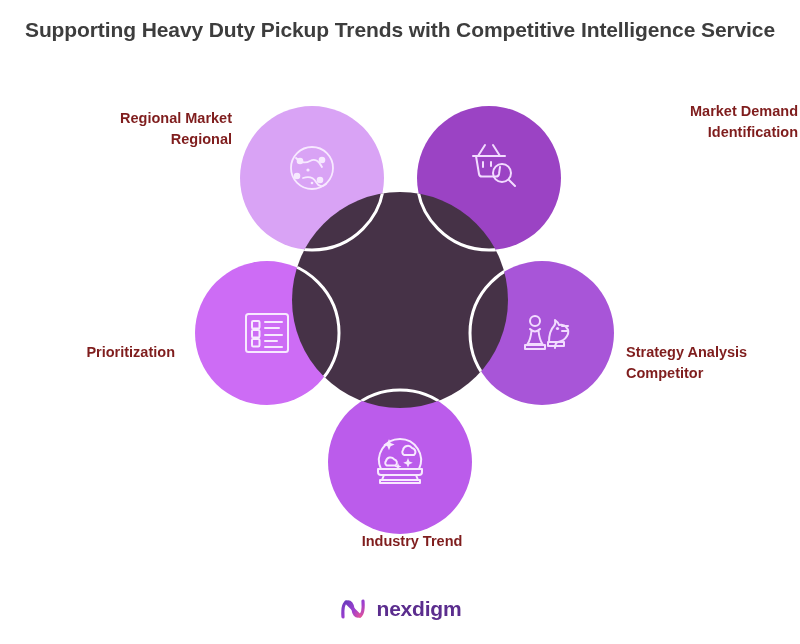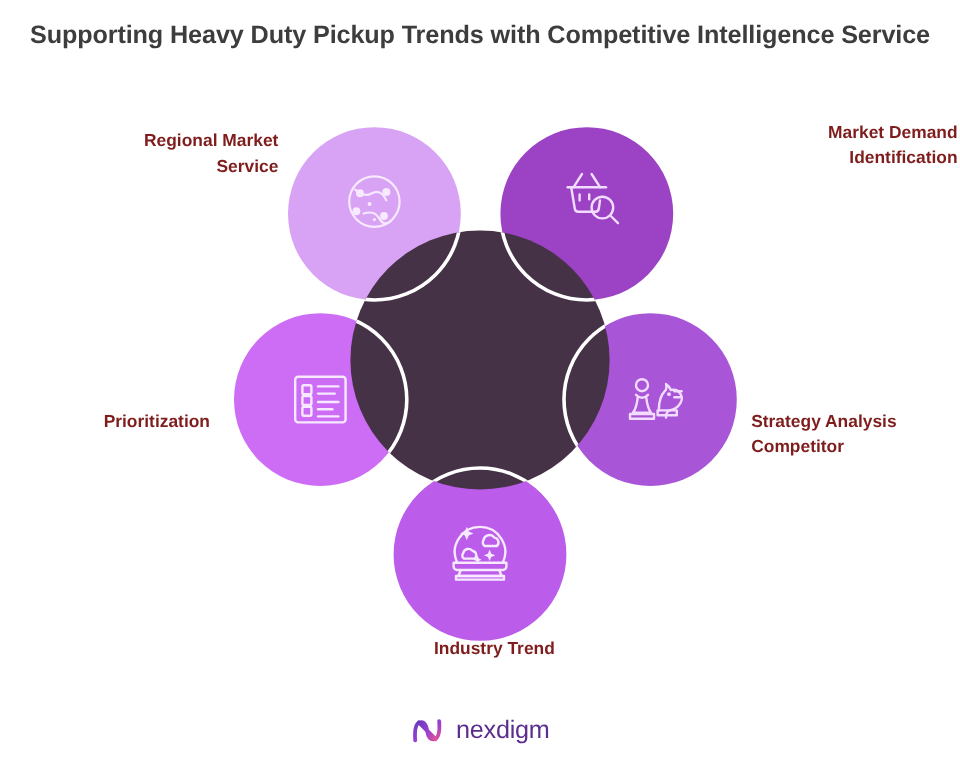--- a/index.html
+++ b/index.html
@@ -104,21 +104,21 @@
     top: 596px;
     width: 800px;
     display: flex;
     align-items: center;
     justify-content: center;
     gap: 8px;
   }
   .logo-mark { display: block; }
   .logo-text {
     font-size: 21px;
-    font-weight: normal;
+    font-weight: bold;
     color: #5b2d8e;
     letter-spacing: -0.2px;
   }
 </style>
 </head>
 <body>
 
 <div id="canvas">
 
   <div class="title">Supporting Heavy Duty Pickup Trends with Competitive Intelligence Service</div>
@@ -222,21 +222,21 @@
         <path d="M408 458 l1.4 3.4 l3.4 1.4 l-3.4 1.4 l-1.4 3.4 l-1.4 -3.4 l-3.4 -1.4 l3.4 -1.4 z" fill="#f7e9ff" stroke="none"></path>
         <path d="M398 463 l1 2.4 l2.4 1 l-2.4 1 l-1 2.4 l-1 -2.4 l-2.4 -1 l2.4 -1 z" fill="#f7e9ff" stroke="none"></path>
       </g>
 
     </svg>
   </div>
 
 
   <div class="node-label lbl-regional">
     <div>Regional Market</div>
-    <div>Service</div>
+    <div>Regional</div>
   </div>
 
   <div class="node-label lbl-demand">
     <div>Market Demand</div>
     <div>Identification</div>
   </div>
 
   <div class="node-label lbl-competitor">
     <div>Strategy Analysis</div>
     <div>Competitor</div>

